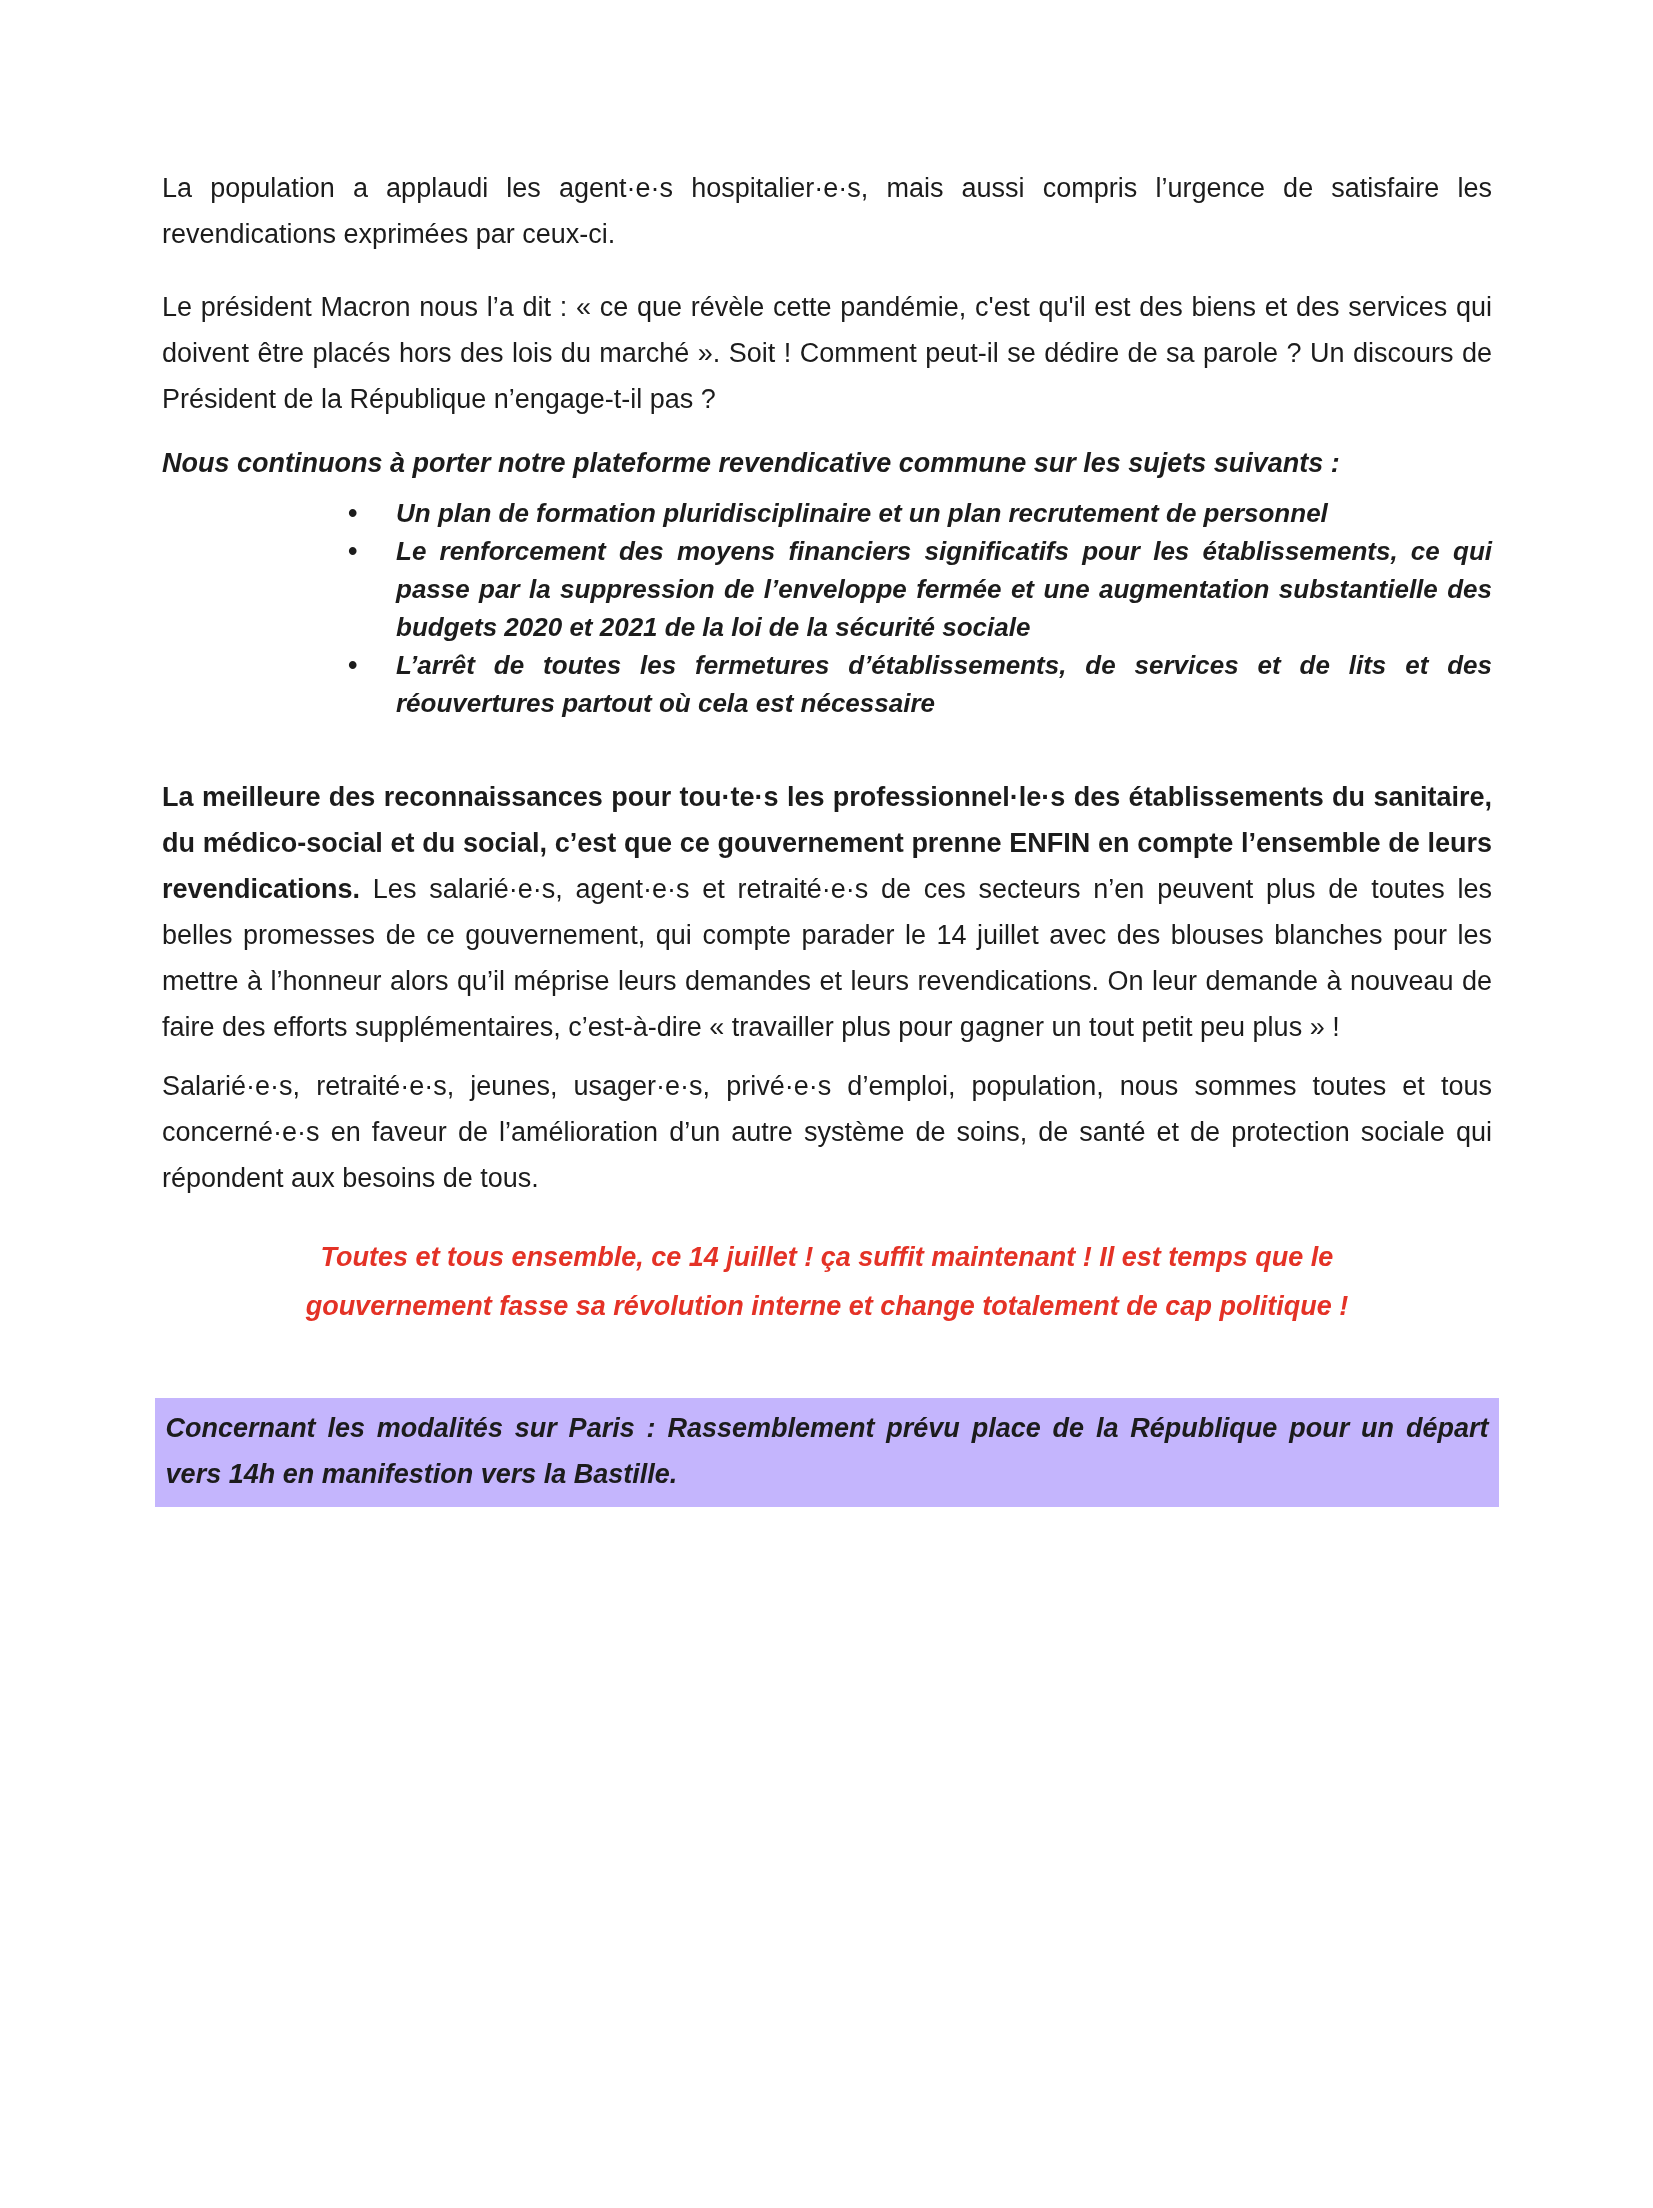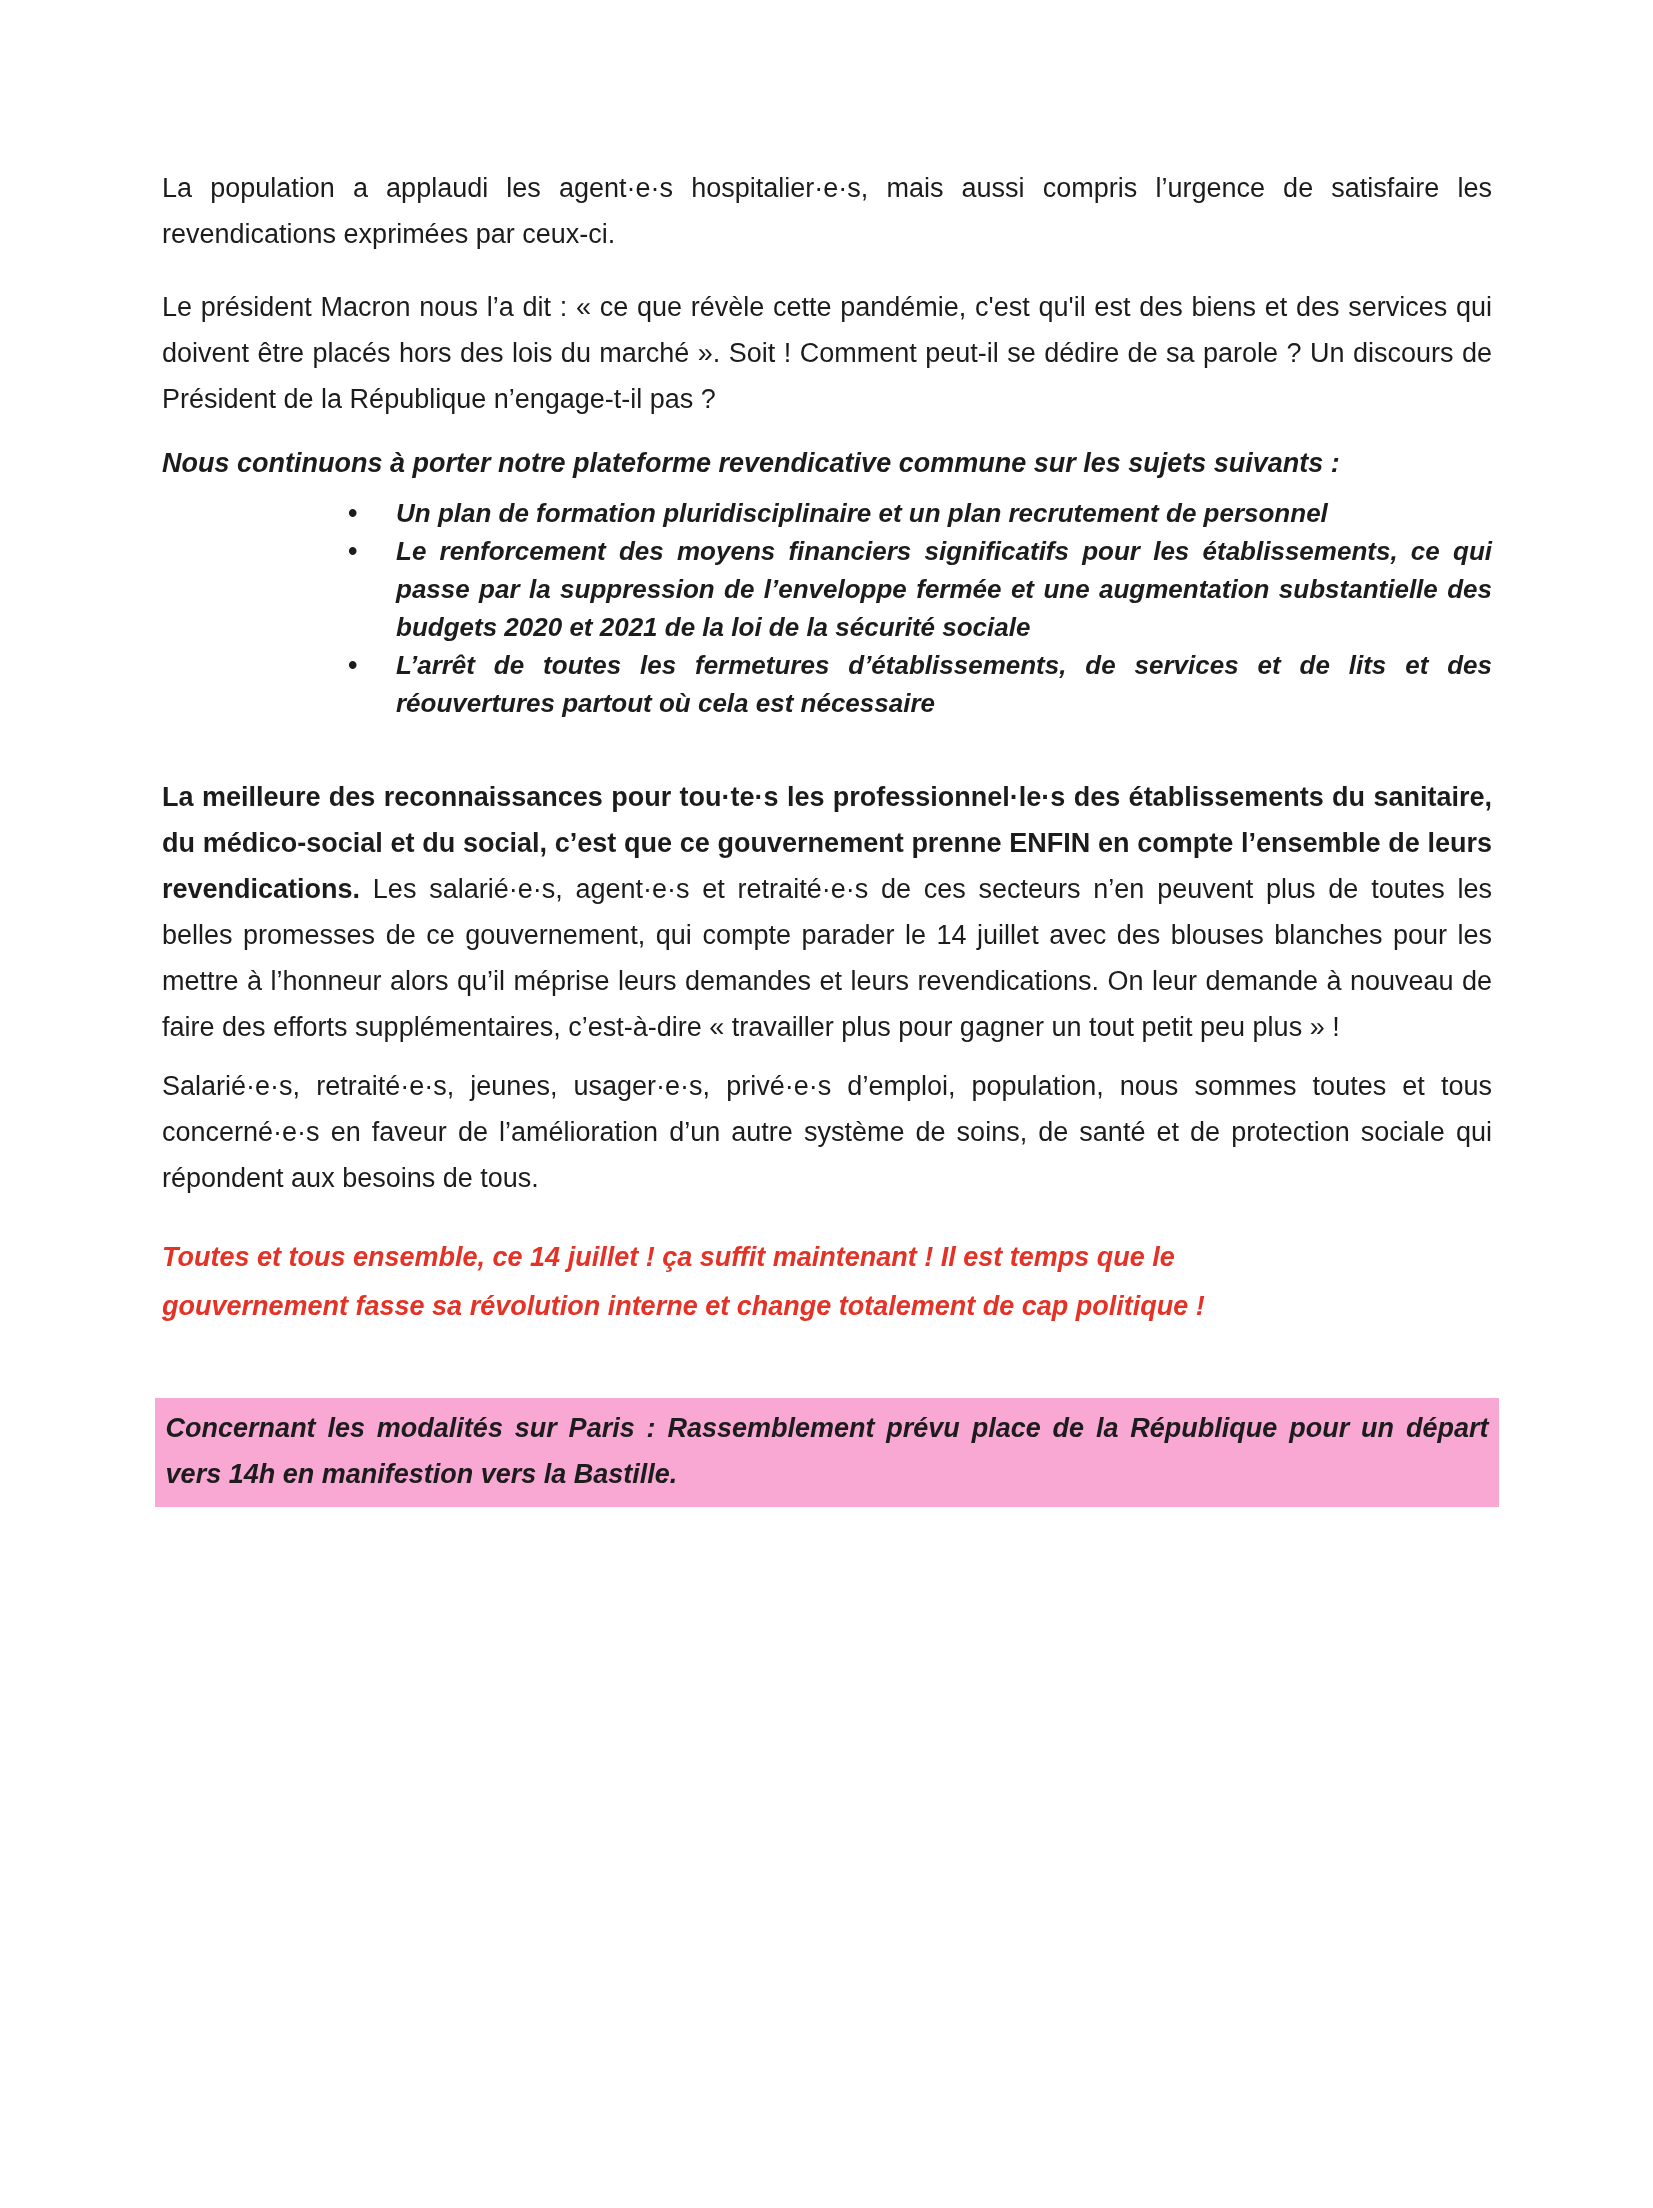--- a/index.html
+++ b/index.html
@@ -52,27 +52,27 @@
   }
   .p-recognition { margin-bottom: 12.5px; }
   .p-concerned   { margin-bottom: 32px; }
 
   .red-callout {
     margin: 0 0 67px 0;
     font-size: 27px;
     font-weight: bold;
     font-style: italic;
     line-height: 49px;
-    text-align: left;
+    text-align: center;
     color: #e43226;
   }
   .highlight-note {
     margin: 0 -7.1px 0 -7.1px;
     padding: 7.1px 10.7px 10.7px 10.7px;
-    background: #f9a8d4;
+    background: #c4b5fd;
     font-size: 27px;
     font-weight: bold;
     font-style: italic;
     line-height: 46px;
     text-align: justify;
     color: #1c1c1c;
   }
 </style>
 </head>
 <body>

